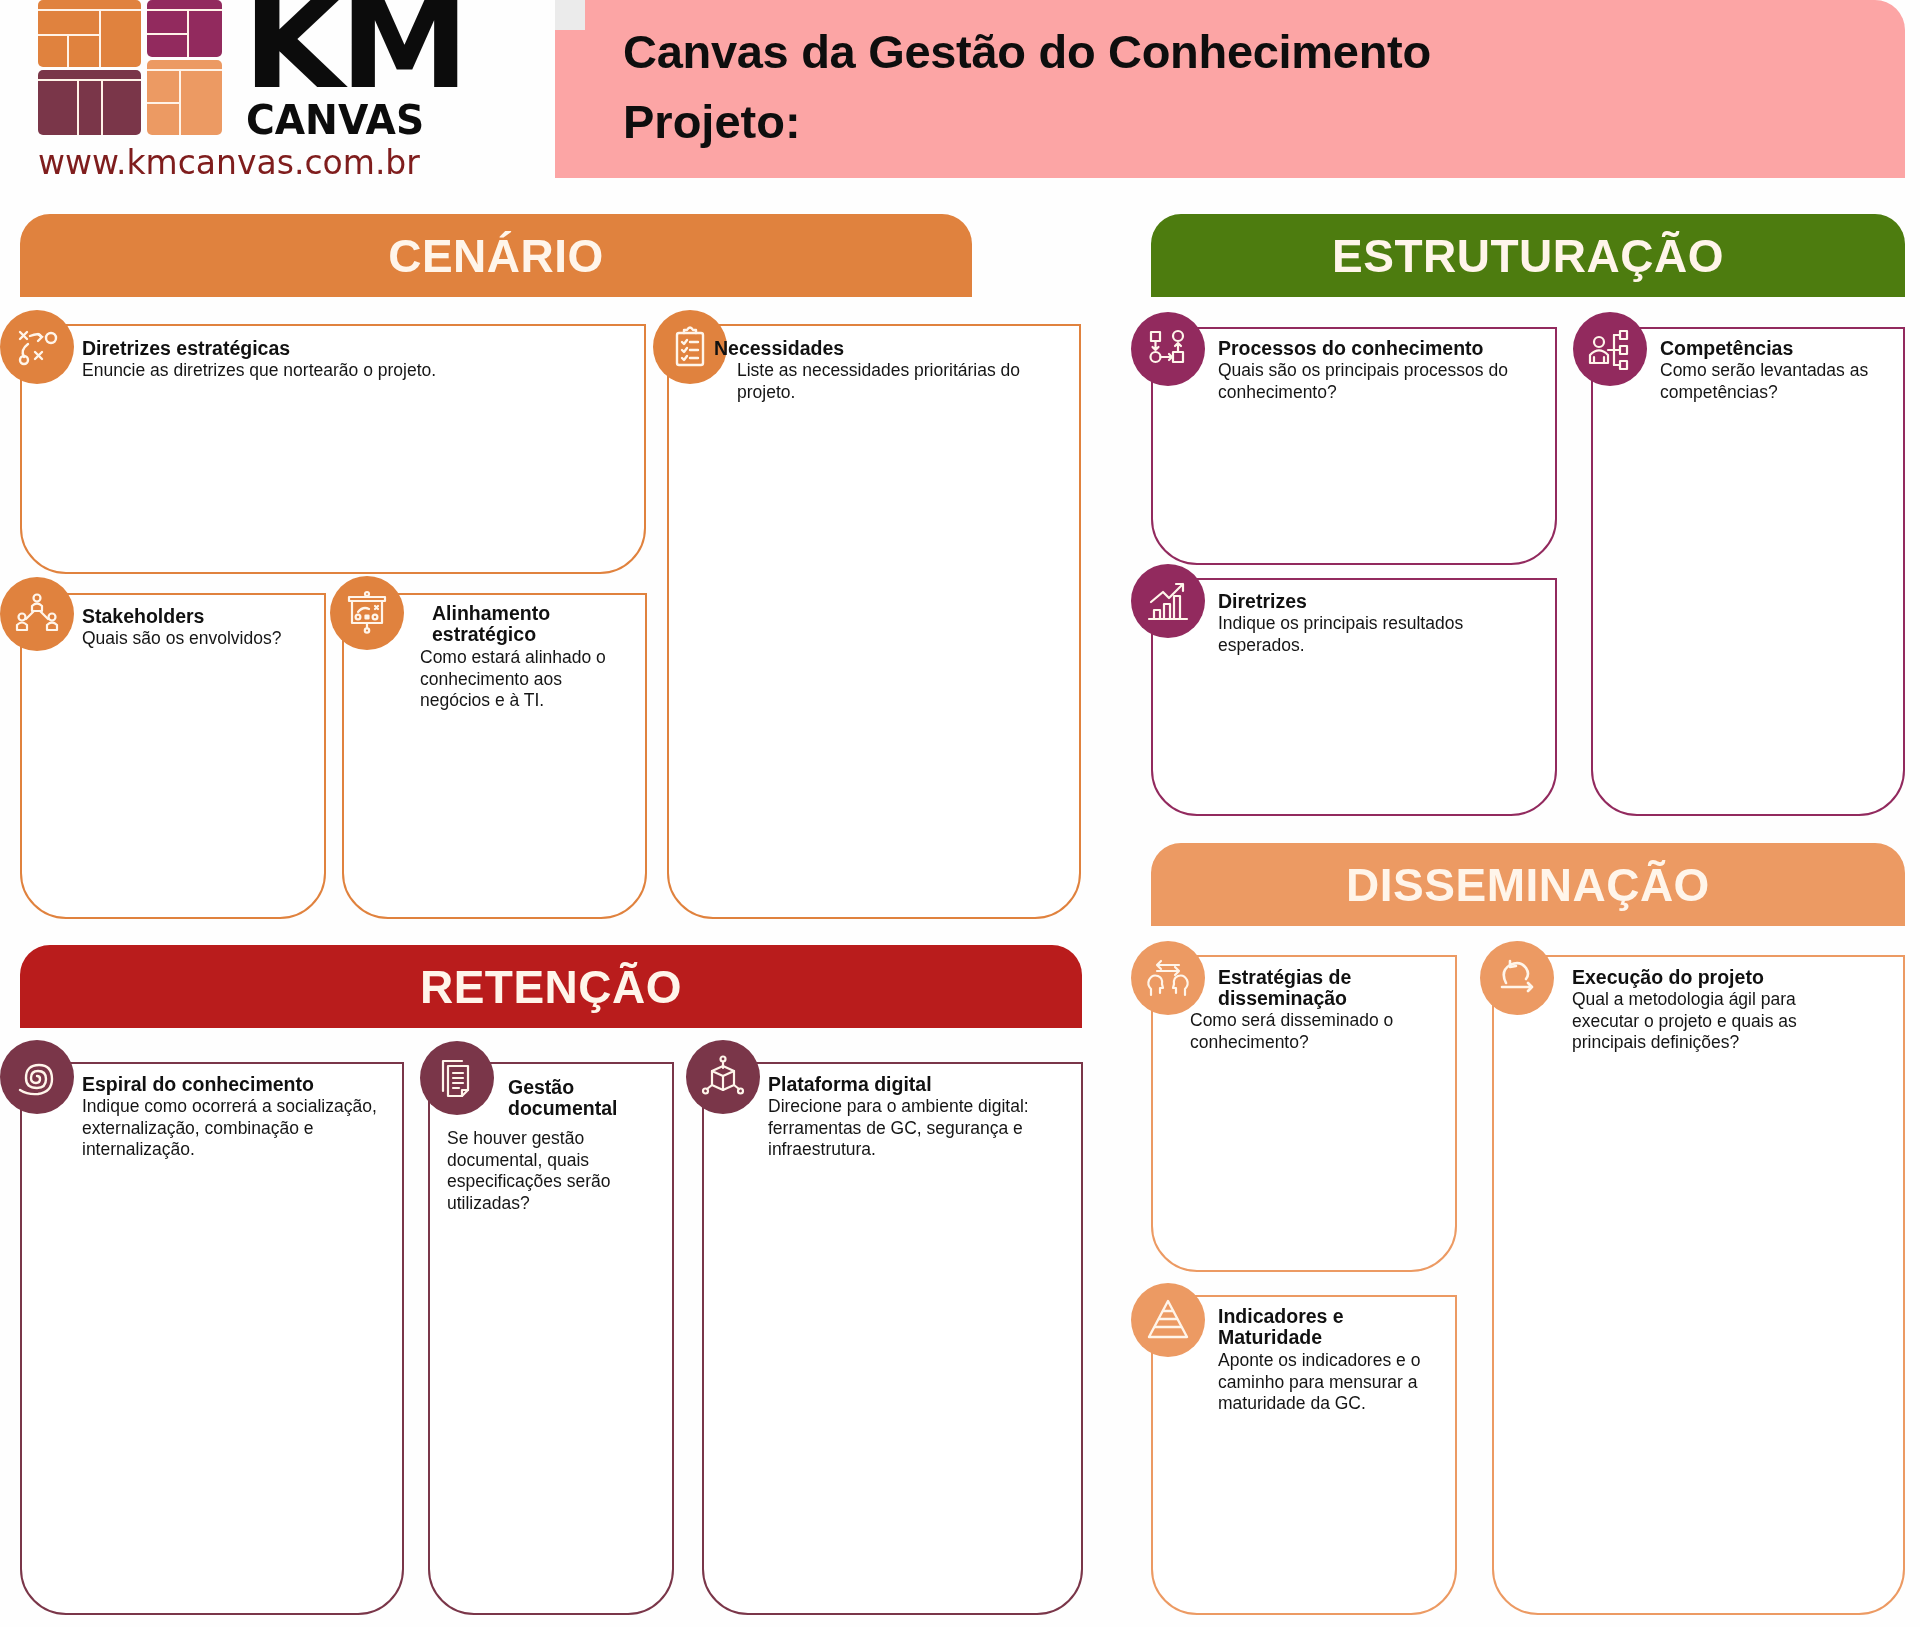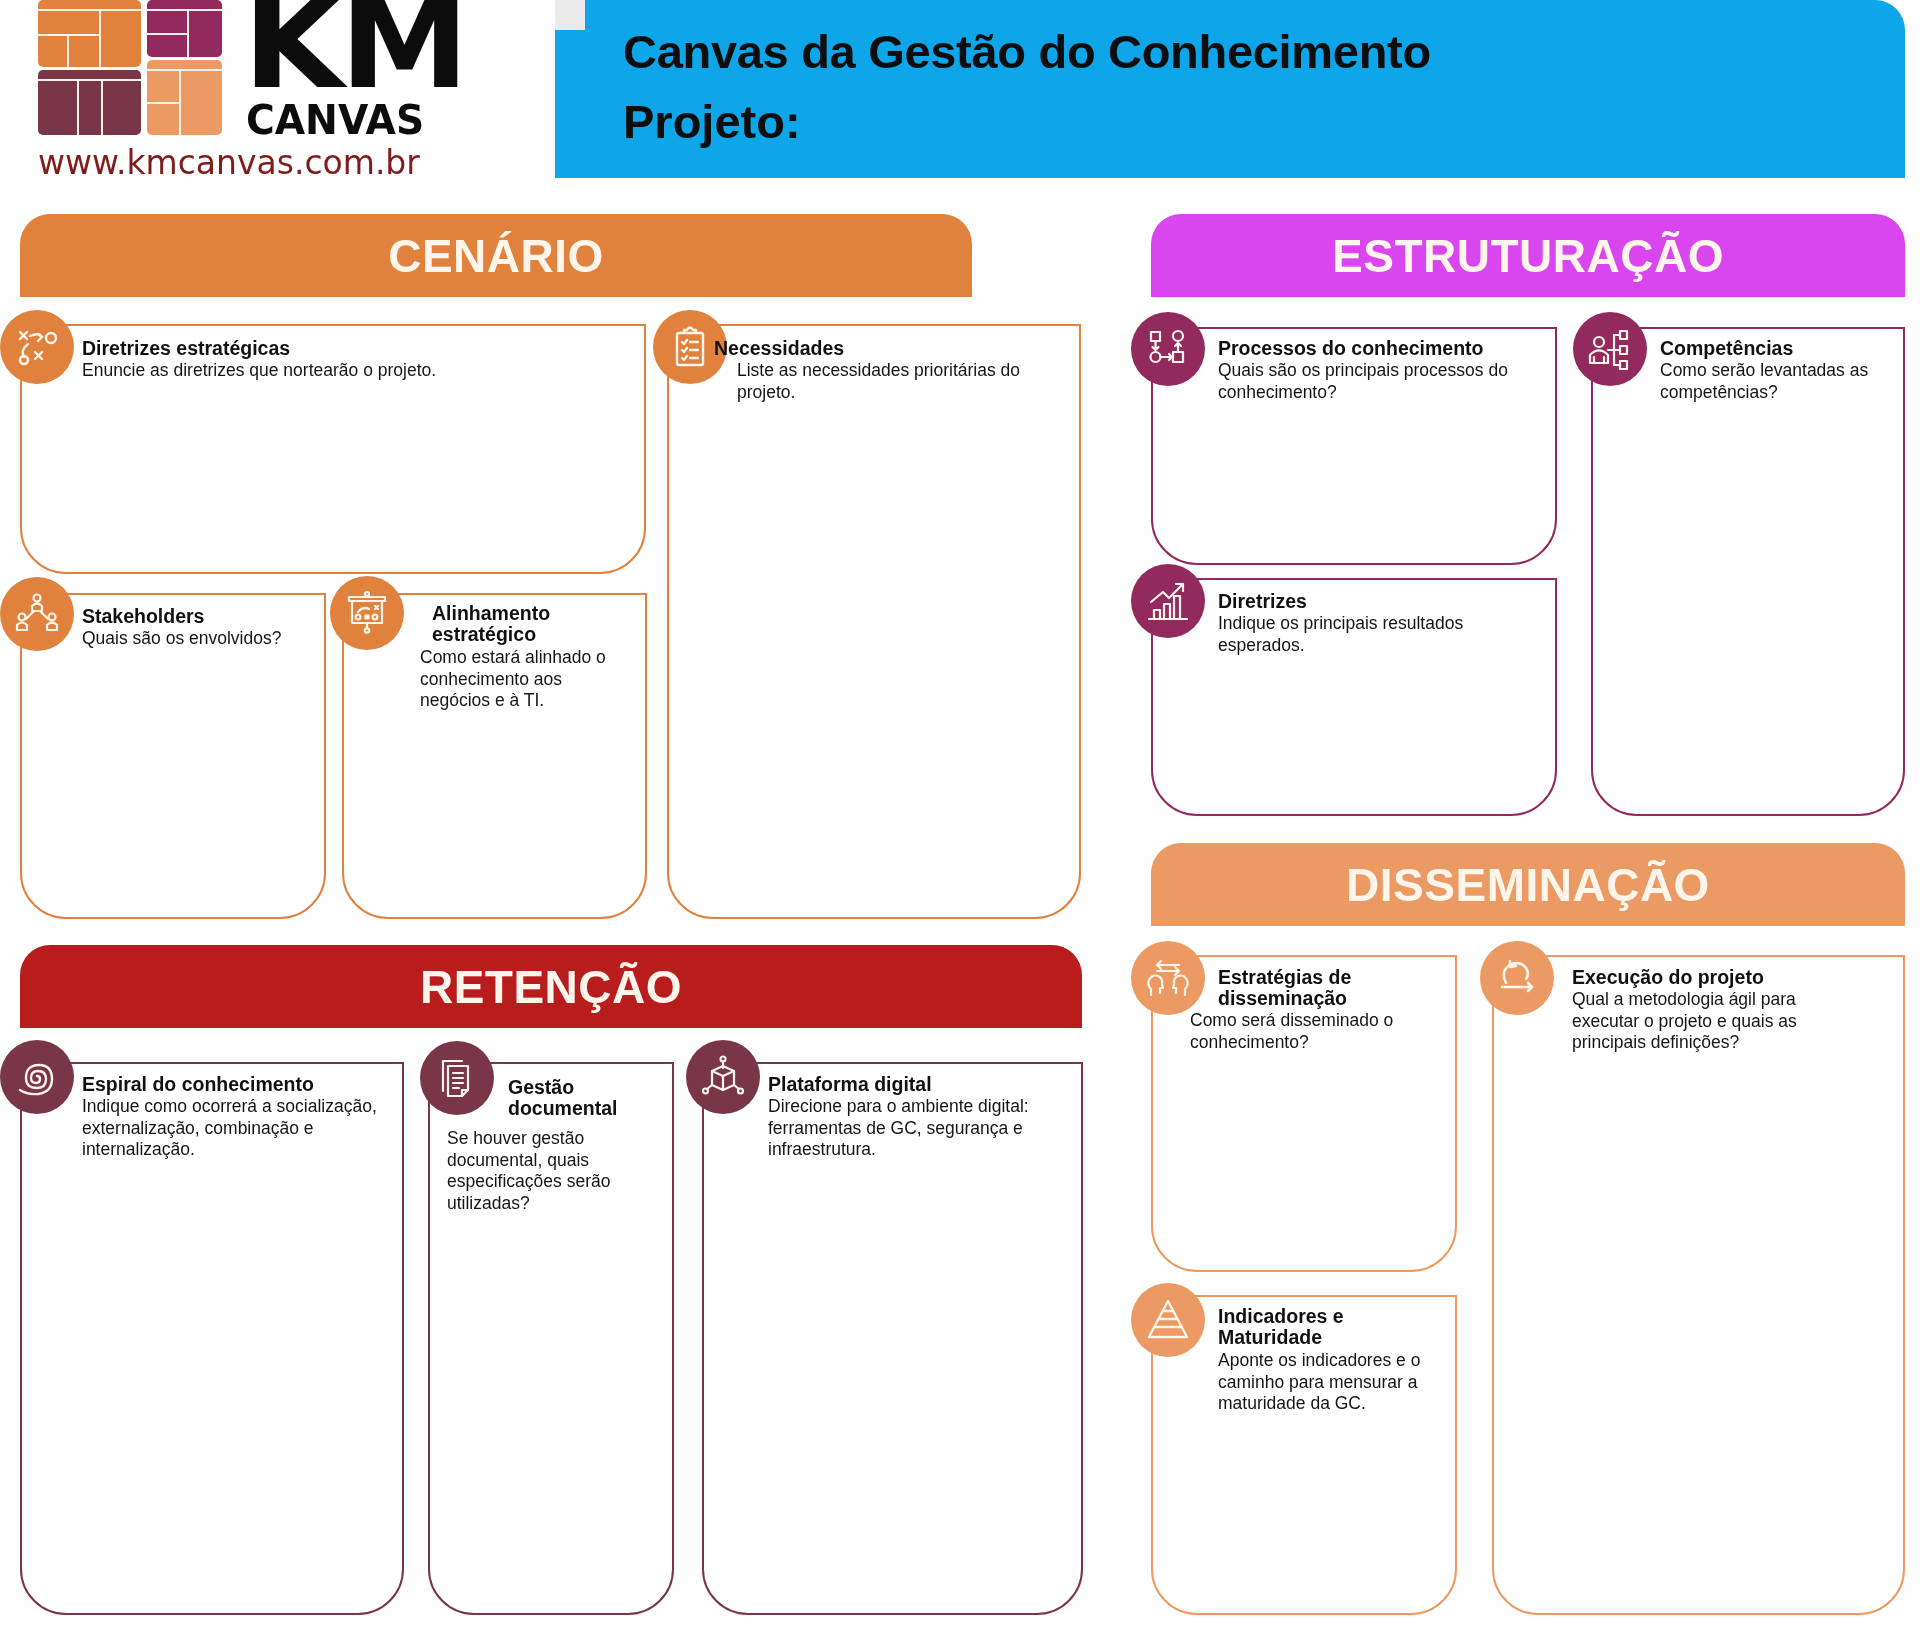--- a/index.html
+++ b/index.html
@@ -7,30 +7,30 @@
   body { position: relative; font-family: "Liberation Sans", "DejaVu Sans", sans-serif; color: #111; }
 
   
   .logo { position: absolute; left: 0; top: 0; width: 540px; height: 185px; }
   .logo-mark { position: absolute; left: 38px; top: 0; width: 184px; height: 135px; }
   .logo-word-km { position: absolute; left: 243px; top: -18px; font-family: "DejaVu Sans", sans-serif; font-weight: 900; font-size: 124px; line-height: 1; letter-spacing: -4px; color: #0c0c0c; transform: scaleX(1.05); transform-origin: left top; }
   .logo-word-canvas { position: absolute; left: 246px; top: 100px; font-family: "DejaVu Sans", sans-serif; font-weight: bold; font-size: 40px; line-height: 1; letter-spacing: 0px; color: #0c0c0c; transform: scaleX(0.98); transform-origin: left top; }
   .logo-url { position: absolute; left: 38px; top: 145px; font-family: "DejaVu Sans", sans-serif; font-size: 33px; line-height: 1.1; color: #7f1d1d; letter-spacing: 0px; }
 
   
-  .header-box { position: absolute; left: 555px; top: 0; width: 1350px; height: 178px; background: #0ea5e9; border-radius: 0 0 0 28px; border-top-right-radius: 0; }
+  .header-box { position: absolute; left: 555px; top: 0; width: 1350px; height: 178px; background: #fca5a5; border-radius: 0 0 0 28px; border-top-right-radius: 0; }
   .header-box::before { content: ""; position: absolute; left: 0; top: 0; width: 30px; height: 30px; background: #ebebeb; }
   .header-box { border-top-left-radius: 30px; border-bottom-left-radius: 0; border-top-right-radius: 30px; }
   .header-title { position: absolute; left: 68px; top: 24px; font-size: 47px; font-weight: bold; color: #0e0e0e; letter-spacing: -0.3px; }
   .header-project { position: absolute; left: 68px; top: 94px; font-size: 47px; font-weight: bold; color: #0e0e0e; }
 
   
   .bar { position: absolute; height: 83px; border-radius: 30px 30px 0 0; color: #fff5ea; font-weight: bold; font-size: 46px; display: flex; align-items: center; justify-content: center; letter-spacing: 0.5px; }
   .bar-cenario { left: 20px; top: 214px; width: 952px; background: #e0823e; }
-  .bar-estruturacao { left: 1151px; top: 214px; width: 754px; background: #d946ef; }
+  .bar-estruturacao { left: 1151px; top: 214px; width: 754px; background: #4d7c0f; }
   .bar-disseminacao { left: 1151px; top: 843px; width: 754px; background: #ec9a63; }
   .bar-retencao { left: 20px; top: 945px; width: 1062px; background: #b91c1c; }
 
   
   .card { position: absolute; background: #fff; border: 2.5px solid; border-radius: 0 0 46px 46px; }
   .card.orange { border-color: #e0823e; }
   .card.purple { border-color: #922a5e; }
   .card.maroon { border-color: #7a3649; }
   .card.lightorange { border-color: #ec9a63; }
 

